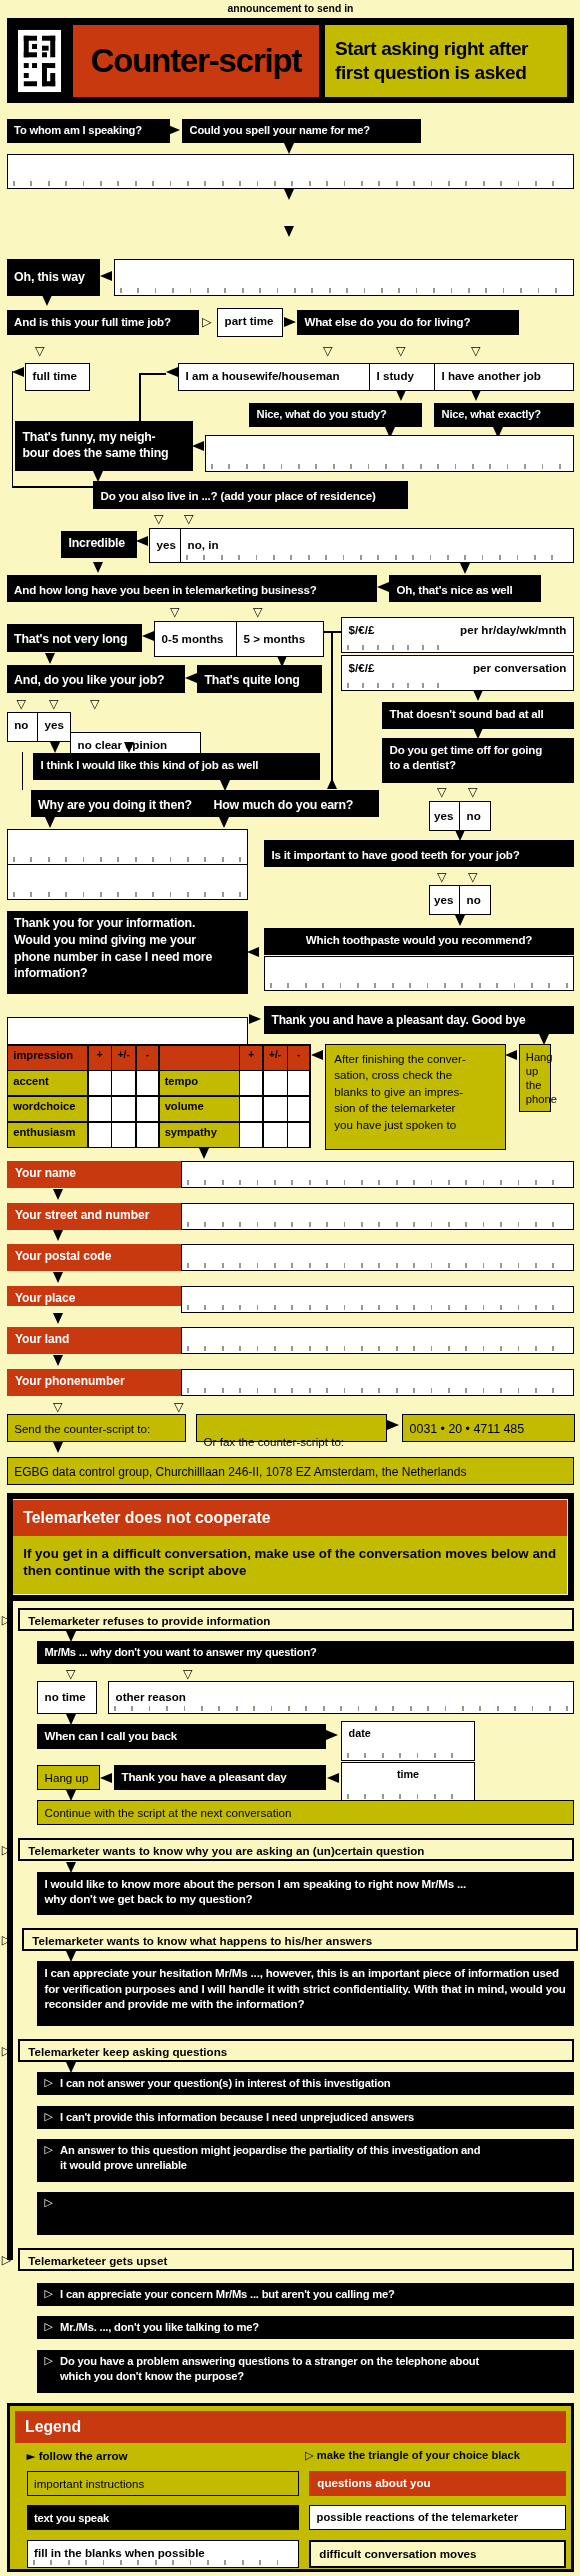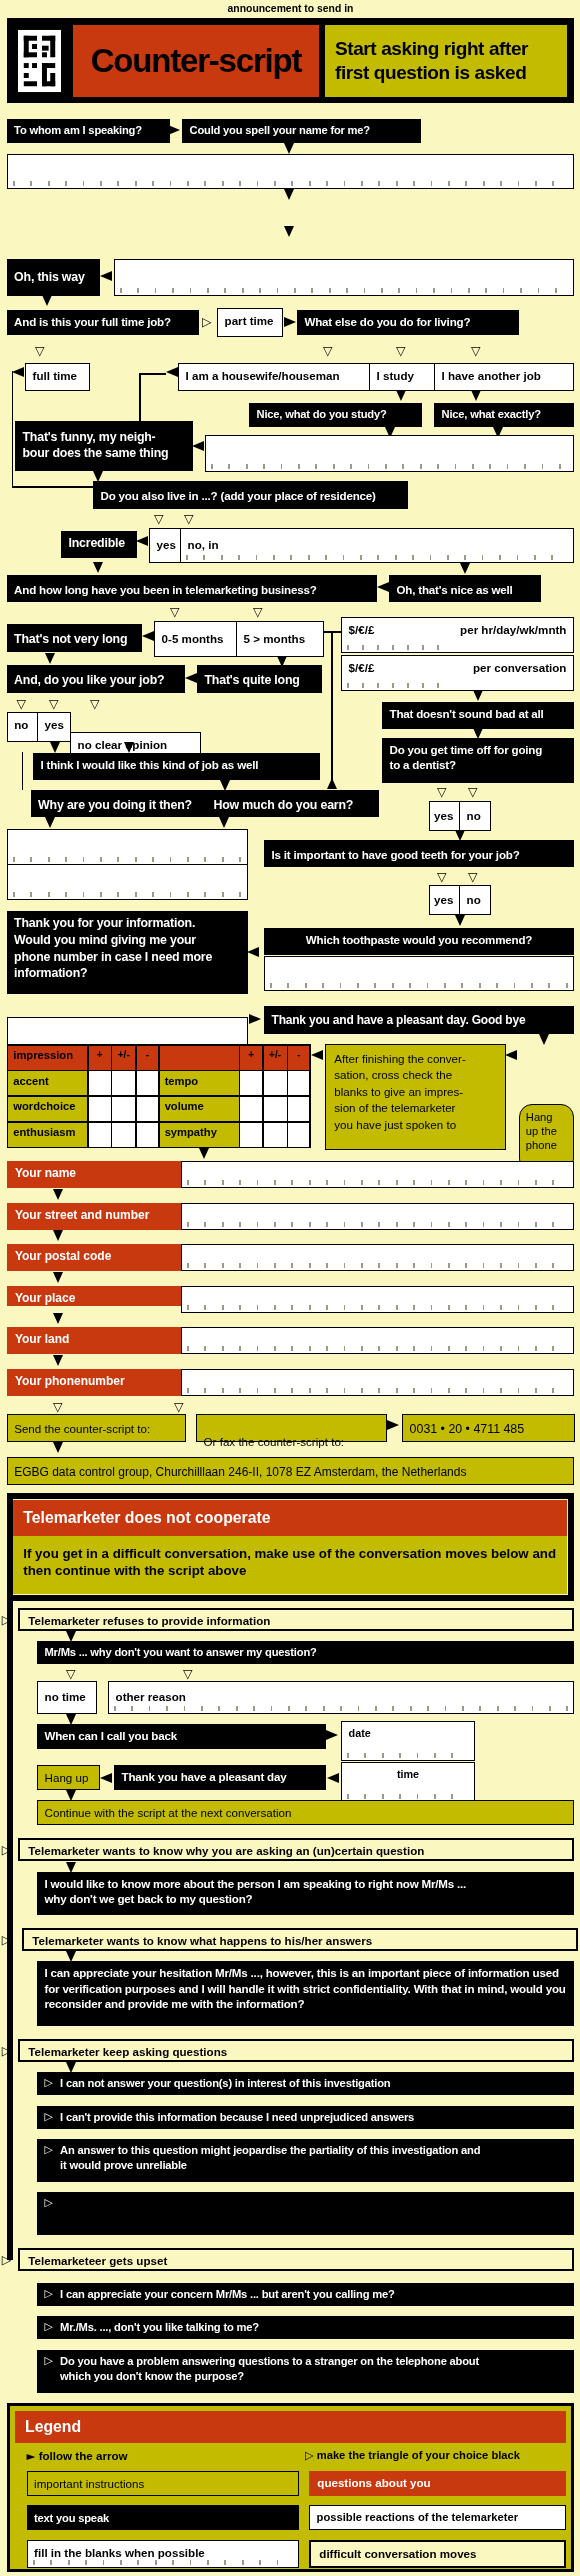--- a/index.html
+++ b/index.html
@@ -255,21 +255,21 @@
     <div class="cell"></div>
     <div class="cell"></div>
   </div>
   <div class="a al" style="left:311px;top:1050px;"></div>
   <div class="ob ml" style="left:325px;top:1044px;width:181px;height:106px;font-size:11.6px;line-height:1.42;padding:5.8px 8.3px;">After finishing the conver-
 sation, cross check the
 blanks to give an impres-
 sion of the telemarketer
 you have just spoken to</div>
   <div class="a al" style="left:505px;top:1050px;"></div>
-  <div class="ob ml" style="left:519px;top:1104px;width:55px;height:68px;font-size:11.2px;padding:5px 5.8px;border-radius:13px;">Hang
+  <div class="ob ml" style="left:519px;top:1044px;width:32px;height:68px;font-size:11.2px;padding:5px 5.8px;">Hang
 up the
 phone</div>
   <div class="a ad" style="left:199px;top:1148px;"></div>
 
   <div class="rb" style="left:6.6px;top:1161px;width:174px;height:27px;">Your name</div>
   <div class="wb tk" style="left:181px;top:1161px;width:393px;height:27px;border-width:1.2px;"></div>
   <div class="a ad" style="left:53px;top:1189px;"></div>
   <div class="rb" style="left:6.6px;top:1203px;width:174px;height:27px;">Your street and number</div>
   <div class="wb tk" style="left:181px;top:1203px;width:393px;height:27px;border-width:1.2px;"></div>
   <div class="a ad" style="left:53px;top:1230px;"></div>

